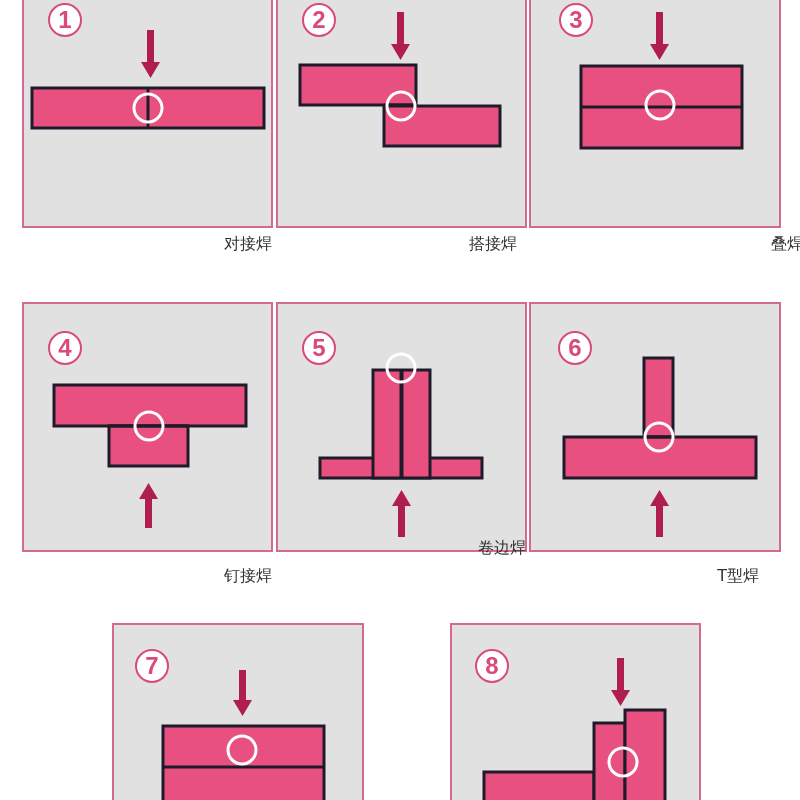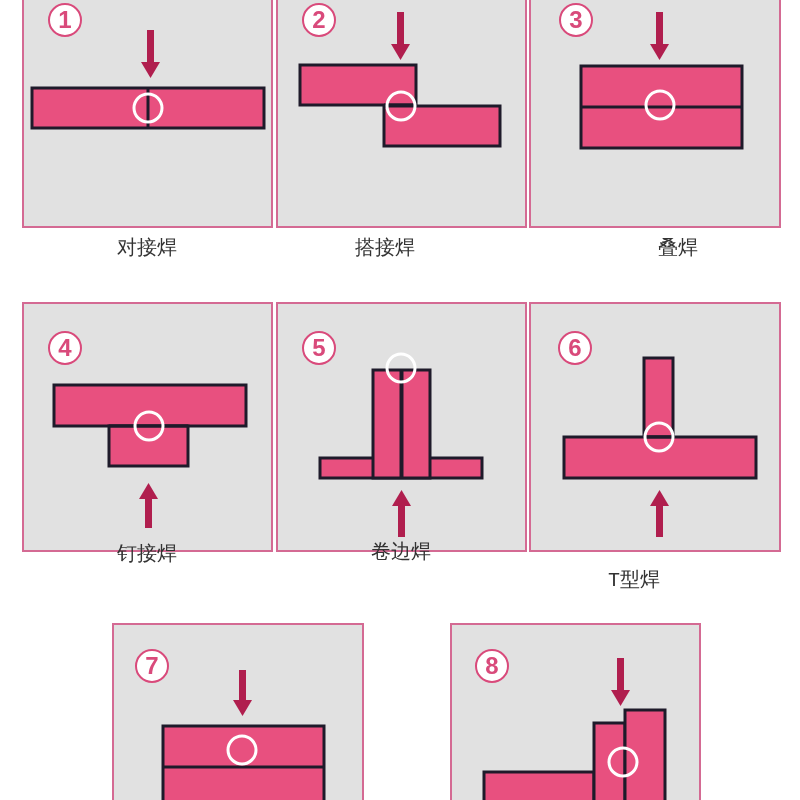--- a/index.html
+++ b/index.html
@@ -1,20 +1,20 @@
 <!DOCTYPE html>
 <html><head>
   <meta charset="utf-8">
   <style>
     html, body { margin:0; padding:0; }
     body { width:800px; height:800px; background:#ffffff; position:relative; overflow:hidden; font-family:"DejaVu Sans", sans-serif; }
     .panel { position:absolute; background:#e1e1e1; border:2px solid #d46a93; box-sizing:border-box; }
     .panel svg { position:absolute; left:0; top:0; }
     .badge { position:absolute; width:34px; height:34px; border-radius:50%; background:#ffffff; border:2px solid #d94a7b; box-sizing:border-box; color:#d94a7b; font-weight:bold; font-size:24px; line-height:30px; text-align:center; font-family:"Liberation Sans", sans-serif; }
-    .caption { position:absolute; width:250px; text-align:center; font-size:20px; color:#333333;font-family:Liberation Mono, monospace; }
+    .caption { position:absolute; width:250px; text-align:right; font-size:16px; color:#333333; }
   </style>
 </head>
 <body>
 
 <div class="panel" style="left:22px;top:-2px;width:251px;height:230px;">
   <svg width="251" height="230">
     <rect x="123" y="30" width="7" height="36" fill="#b01e4e"></rect>
     <polygon points="117,62 136,62 126.5,78" fill="#b01e4e"></polygon>
     <rect x="8" y="88" width="232" height="40" fill="#e8507f" stroke="#1e1a2a" stroke-width="3"></rect>
     <line x1="124" y1="88" x2="124" y2="128" stroke="#1e1a2a" stroke-width="3"></line>
@@ -28,21 +28,21 @@
   <svg width="251" height="230">
     <rect x="119" y="12" width="7" height="36" fill="#b01e4e"></rect>
     <polygon points="113,44 132,44 122.5,60" fill="#b01e4e"></polygon>
     <rect x="22" y="65" width="116" height="40" fill="#e8507f" stroke="#1e1a2a" stroke-width="3"></rect>
     <rect x="106" y="106" width="116" height="40" fill="#e8507f" stroke="#1e1a2a" stroke-width="3"></rect>
     <line x1="106" y1="105" x2="138" y2="105" stroke="#1e1a2a" stroke-width="3"></line>
     <circle cx="123" cy="106" r="14" fill="none" stroke="#ffffff" stroke-width="3"></circle>
   </svg>
   <div class="badge" style="left:24px;top:3px;">2</div>
 </div>
-<div class="caption" style="left:260px;top:234px;">搭接焊</div>
+<div class="caption" style="left:267px;top:234px;">搭接焊</div>
 
 <div class="panel" style="left:529px;top:-2px;width:252px;height:230px;">
   <svg width="252" height="230">
     <rect x="125" y="12" width="7" height="36" fill="#b01e4e"></rect>
     <polygon points="119,44 138,44 128.5,60" fill="#b01e4e"></polygon>
     <rect x="50" y="66" width="161" height="82" fill="#e8507f" stroke="#1e1a2a" stroke-width="3"></rect>
     <line x1="50" y1="107" x2="211" y2="107" stroke="#1e1a2a" stroke-width="3"></line>
     <circle cx="129" cy="105" r="14" fill="none" stroke="#ffffff" stroke-width="3"></circle>
   </svg>
   <div class="badge" style="left:28px;top:3px;">3</div>
@@ -53,21 +53,21 @@
   <svg width="251" height="250">
     <rect x="30" y="81" width="192" height="41" fill="#e8507f" stroke="#1e1a2a" stroke-width="3"></rect>
     <rect x="85" y="122" width="79" height="40" fill="#e8507f" stroke="#1e1a2a" stroke-width="3"></rect>
     <line x1="85" y1="122" x2="164" y2="122" stroke="#1e1a2a" stroke-width="3"></line>
     <circle cx="125" cy="122" r="14" fill="none" stroke="#ffffff" stroke-width="3"></circle>
     <polygon points="115,195 134,195 124.5,179" fill="#b01e4e"></polygon>
     <rect x="121" y="194" width="7" height="30" fill="#b01e4e"></rect>
   </svg>
   <div class="badge" style="left:24px;top:27px;">4</div>
 </div>
-<div class="caption" style="left:22px;top:540px;">钉接焊</div>
+<div class="caption" style="left:22px;top:566px;">钉接焊</div>
 
 <div class="panel" style="left:276px;top:302px;width:251px;height:250px;">
   <svg width="251" height="250">
     <rect x="42" y="154" width="162" height="20" fill="#e8507f" stroke="#1e1a2a" stroke-width="3"></rect>
     <rect x="95" y="66" width="57" height="108" fill="#e8507f" stroke="#1e1a2a" stroke-width="3"></rect>
     <line x1="123.5" y1="66" x2="123.5" y2="174" stroke="#1e1a2a" stroke-width="4"></line>
     <circle cx="123" cy="64" r="14" fill="none" stroke="#ffffff" stroke-width="3"></circle>
     <polygon points="114,202 133,202 123.5,186" fill="#b01e4e"></polygon>
     <rect x="120" y="201" width="7" height="32" fill="#b01e4e"></rect>
   </svg>

